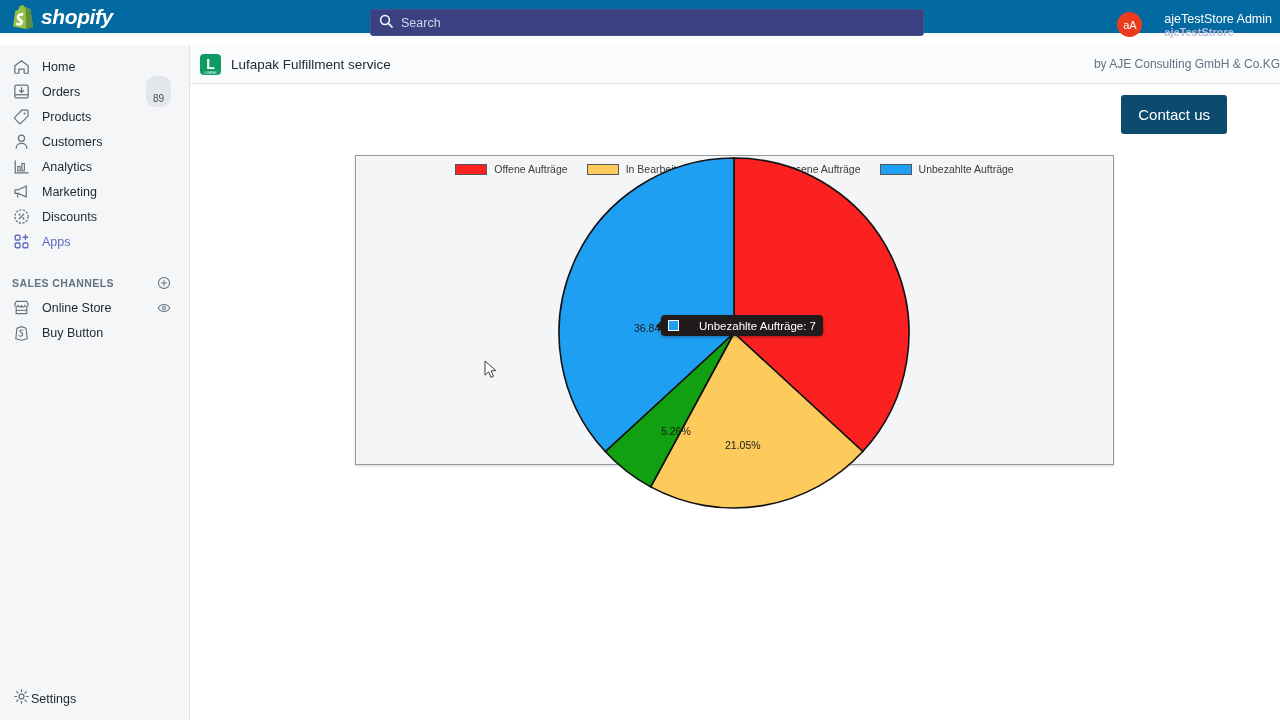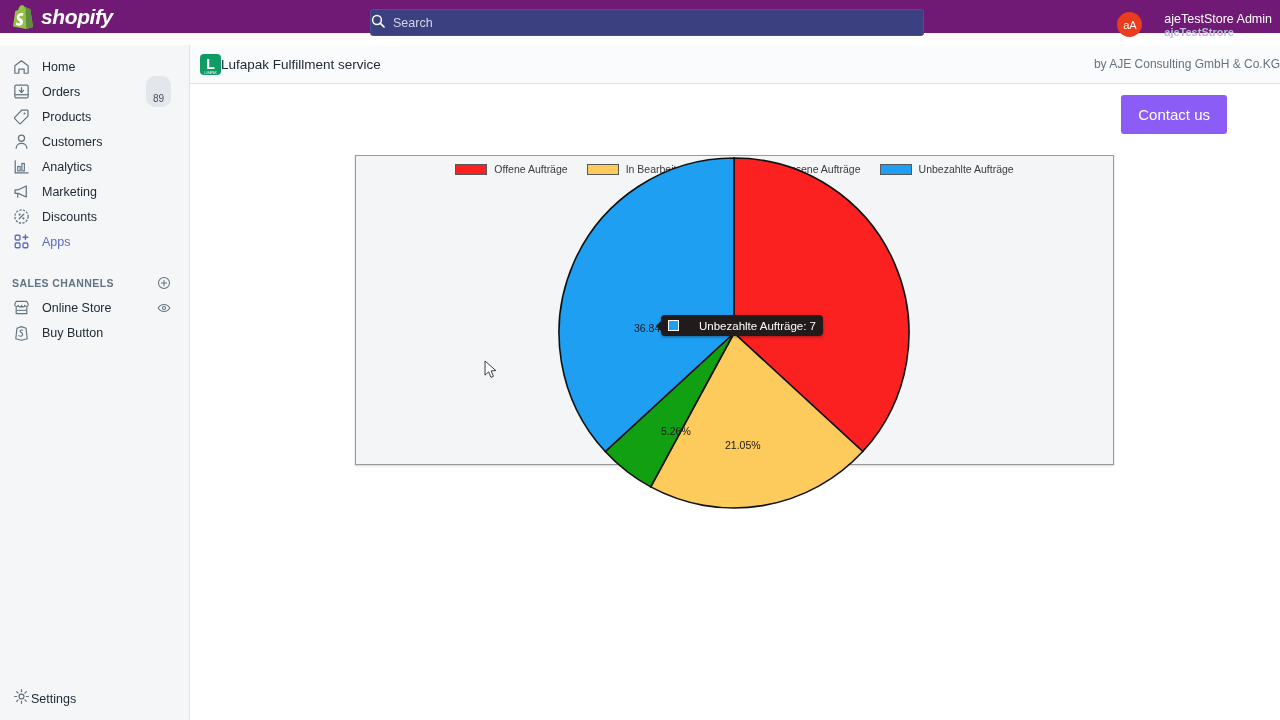--- a/index.html
+++ b/index.html
@@ -6,32 +6,32 @@
   html, body {
     width: 1280px; height: 720px;
     font-family: "Liberation Sans", sans-serif;
     background: #ffffff; overflow: hidden;
   }
   #app { position: relative; width: 1280px; height: 720px; background: #fff; }
 
   
   .topbar {
     position: absolute; left: 0; top: 0; width: 1280px; height: 33px;
-    background: #701a75; display: flex; align-items: center;
+    background: #0369a1; display: flex; align-items: center;
   }
   .logo-wrap { display: flex; align-items: center; padding-left: 12px; width: 175px; gap: 7px; }
   .logo-bag { width: 22px; height: 24px; }
   .logo-word {
     color: #ffffff; font-size: 21px; font-style: italic; font-weight: bold;
     letter-spacing: -0.4px; font-family: "Liberation Sans", sans-serif;
   }
   .search-wrap { position: absolute; left: 370px; top: 9px; width: 554px; height: 27px; }
   .search-box {
     width: 100%; height: 27px; background: #3b4080; border: 1px solid #4a4f8e;
-    border-radius: 3px; display: flex; align-items: center; 
+    border-radius: 3px; display: flex; align-items: center; padding-left: 8px;
   }
   .search-box .mag { margin-right: 8px; display: block; }
   .search-input {
     background: transparent; border: none; outline: none; color: #ffffff;
     font-size: 12.5px; font-family: "Liberation Sans", sans-serif; width: 440px;
   }
   .search-input::placeholder { color: #d3d5e8; opacity: 1; }
   .user-wrap {
     position: absolute; right: 4px; top: 12px; height: 34px;
     display: flex; align-items: flex-start; gap: 22px; padding: 0 4px;
@@ -85,32 +85,32 @@
   .app-icon {
     width: 21px; height: 21px; border-radius: 4px; background: #0f9b63;
     margin-left: 10px; color: #fff; font-size: 14px; font-weight: bold;
     display: flex; align-items: center; justify-content: center;
     position: relative; font-family: "Liberation Sans", sans-serif;
   }
   .app-icon .sub {
     position: absolute; bottom: 0px; font-size: 2.6px; letter-spacing: 0.2px;
     font-weight: normal; width: 100%; text-align: center;
   }
-  .app-title { font-size: 13.5px; color: #212b36; }
+  .app-title { font-size: 13.5px; color: #212b36; margin-left: 10px; }
   .app-by {
     position: absolute; right: 0px; font-size: 12px; color: #637381;
   }
 
   
   .content {
     position: absolute; left: 190px; top: 84px; width: 1090px; height: 636px;
     background: #ffffff;
   }
   .contact-btn {
-    position: absolute; right: 53px; top: 11px; background: #8b5cf6;
+    position: absolute; right: 53px; top: 11px; background: #0c4a6e;
     color: #ffffff; font-size: 15px; border: none; border-radius: 3px;
     padding: 11px 17px; cursor: pointer; font-family: "Liberation Sans", sans-serif;
   }
 
   .chart-card {
     position: absolute; left: 165px; top: 71px; width: 759px; height: 310px;
     background: #f4f5f7; border: 1px solid #9a9a9a;
     box-shadow: 0 1px 2px rgba(0,0,0,0.18);
   }
   .legend {

